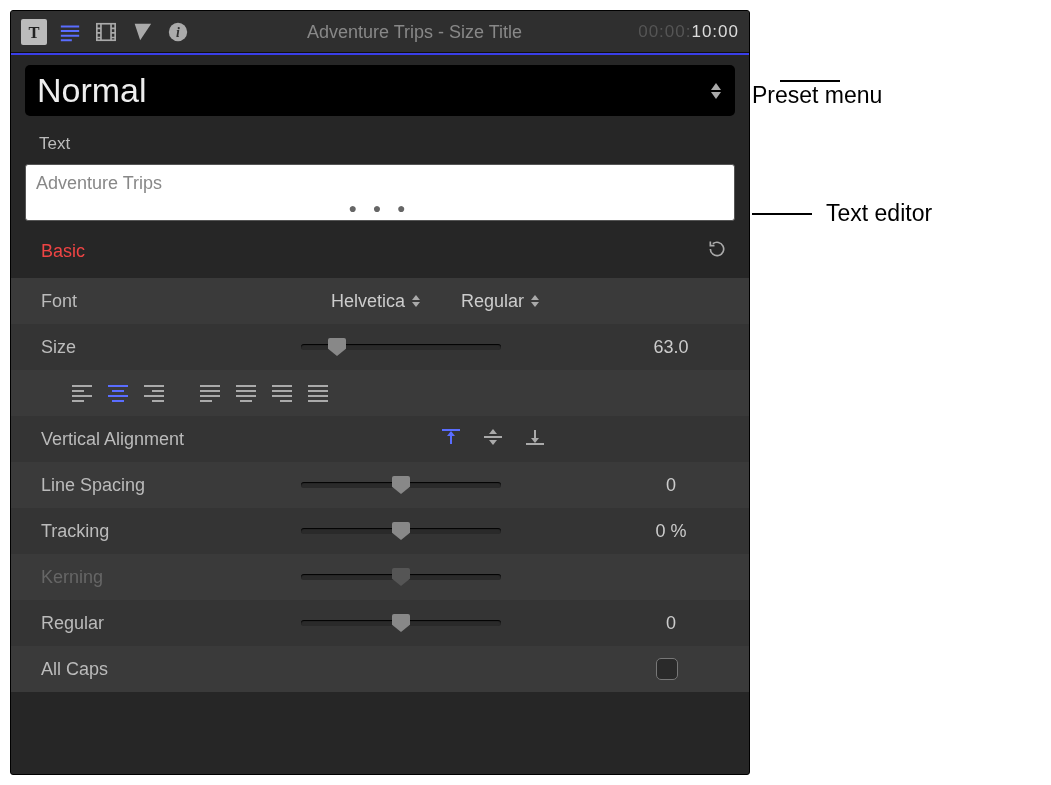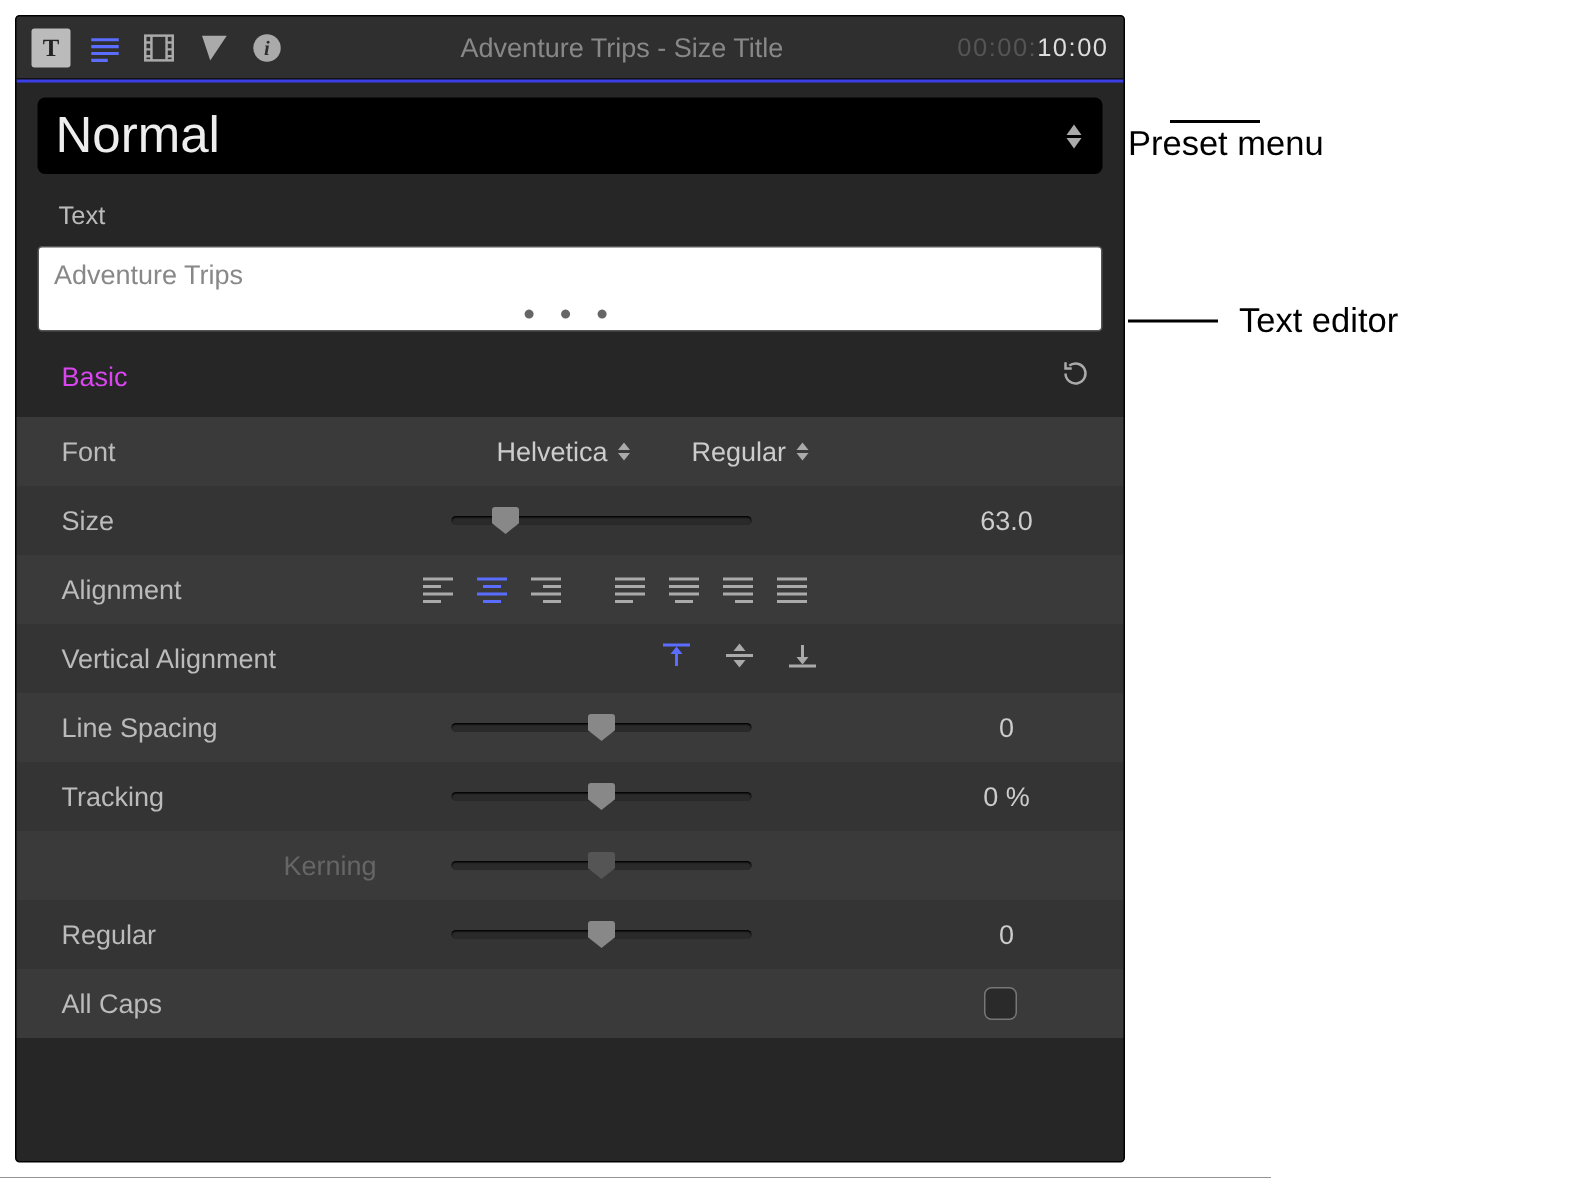--- a/index.html
+++ b/index.html
@@ -69,35 +69,35 @@
     border-radius:3px;
     padding: 8px 10px 26px;
     color:#888; font-size:18px;
     position:relative;
   }
   .dots { position:absolute; bottom:4px; left:50%; transform:translateX(-50%); color:#666; letter-spacing:6px; font-size:14px;}
   
   .section-head {
     display:flex; align-items:center;
     padding: 18px 22px 14px 30px;
-    color:#d946ef; font-size:18px;text-align:center;
+    color:#ef4444; font-size:18px;text-align:center;
   }
   .section-head .spacer{flex:1;}
   .reset-icn { color:#aaa; }
 
   .rows { }
   .row {
     display:flex; align-items:center;
     height:46px;
     padding: 0 18px 0 30px;
     color:#bbb; font-size:18px;
     background:#3a3a3a;
   }
   .row:nth-child(even){ background:#343434; }
-  .row.dim .lbl, .row.dim .val { color:#666;text-align:right; }
+  .row.dim .lbl, .row.dim .val { color:#666; }
   .lbl { width:210px; }
   .ctrl { flex:1; display:flex; align-items:center; gap:10px; }
   .val { width:120px; text-align:center; color:#ccc; font-size:18px; }
 
   .dropdown { display:flex; align-items:center; gap:6px; color:#ccc; }
   .small-updown svg{ width:10px; height:7px; }
 
   .slider-track {
     position:relative; height:6px; background:#2a2a2a; border-radius:3px; width:200px;
     box-shadow: inset 0 1px 1px #000;
@@ -248,21 +248,20 @@
       <div class="ctrl">
         <div style="width:40px"></div>
         <div class="slider-track">
           <div class="slider-thumb" style="left:18%"></div>
         </div>
       </div>
       <div class="val">63.0</div>
     </div>
 
     <div class="row">
-      <div class="lbl">Alignment</div>
       <div class="ctrl">
         <div style="width:20px"></div>
         <div class="align-group">
           <span class="align-btn">
               <svg viewBox="0 0 22 18" stroke="currentColor" stroke-width="2">
                 <line x1="1" y1="2" x2="21" y2="2"></line>
                 <line x1="1" y1="7" x2="13" y2="7"></line>
                 <line x1="1" y1="12" x2="21" y2="12"></line>
                 <line x1="1" y1="17" x2="13" y2="17"></line>
               </svg>

